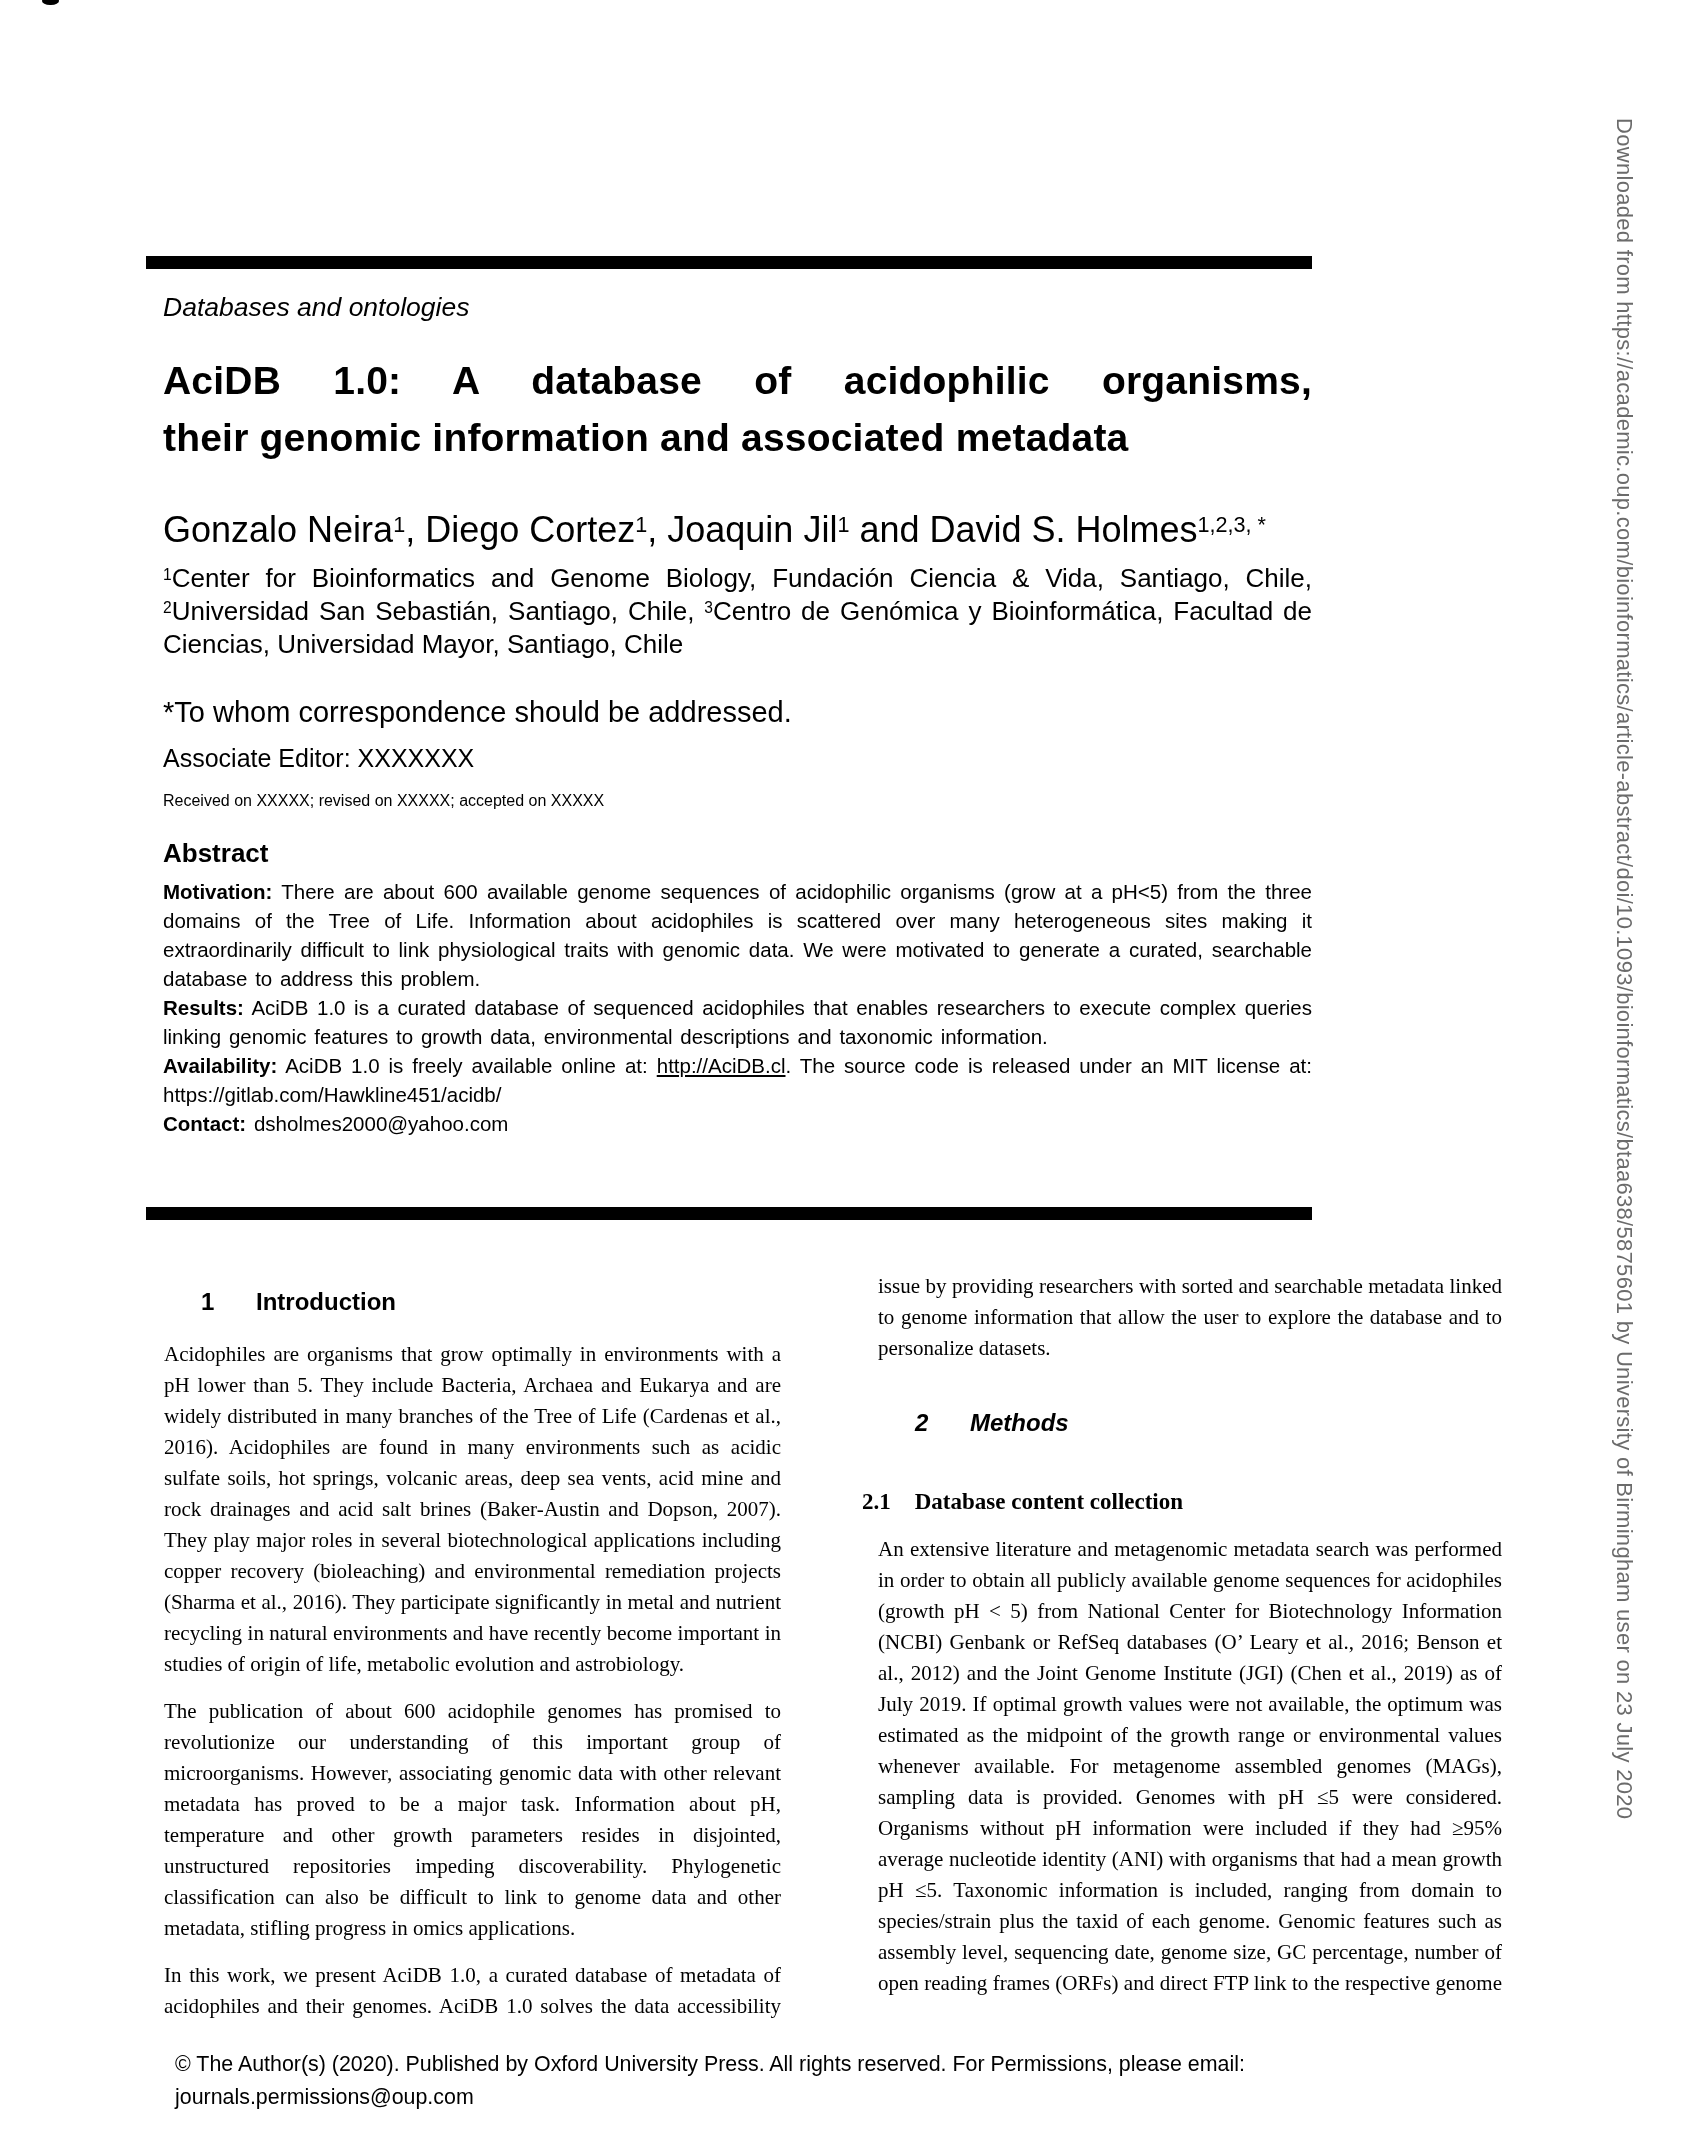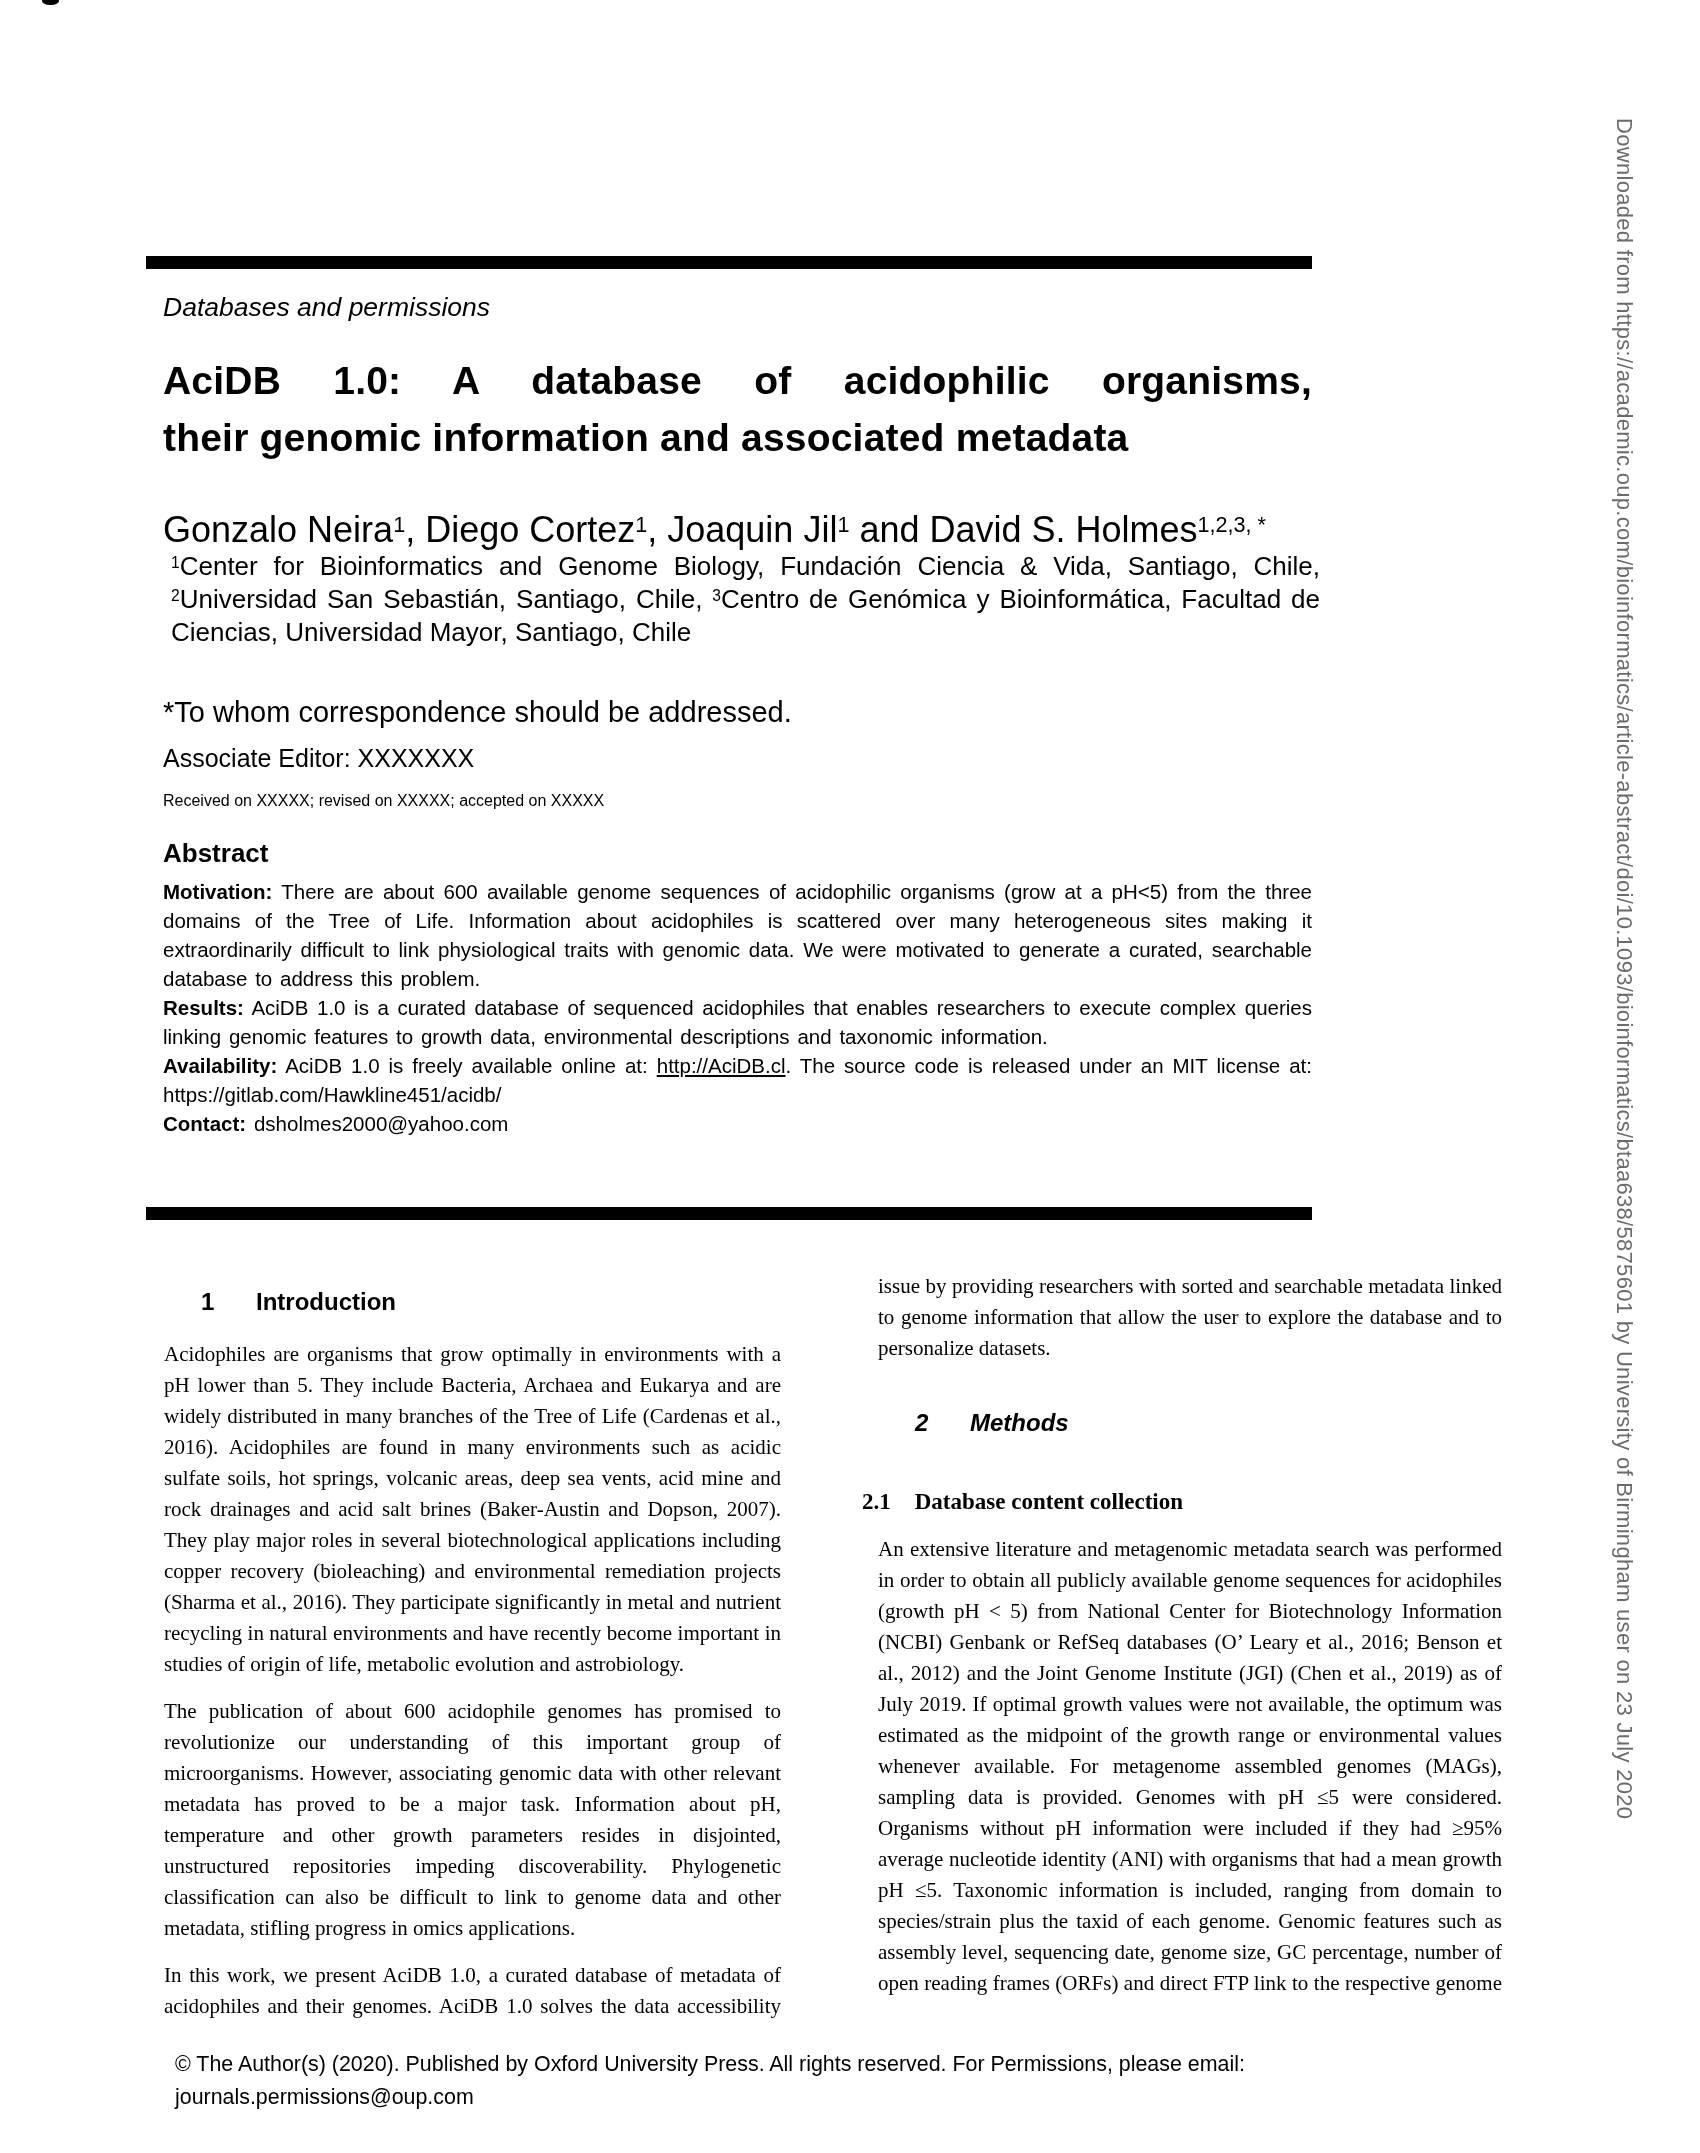--- a/index.html
+++ b/index.html
@@ -17,21 +17,21 @@
   }
   .rule{position:absolute;left:146px;width:1166px;height:13px;background:#000;}
   #rule-top{top:256px;}
   #rule-bottom{top:1207px;}
 
   .category{position:absolute;left:163px;top:292px;font-size:26.5px;font-style:italic;}
   .title{position:absolute;left:163px;top:352px;width:1149px;font-size:39px;font-weight:bold;line-height:57px;letter-spacing:0.2px;}
   .title-l1{text-align:justify;text-align-last:justify;}
   .authors{position:absolute;left:163px;top:509px;font-size:36px;}
   sup{font-size:60%;vertical-align:baseline;position:relative;top:-0.45em;line-height:0;}
-  .affiliations{position:absolute;left:163px;top:550px;width:1149px;font-size:26px;line-height:33px;text-align:justify;margin-left:8px;}
+  .affiliations{position:absolute;left:163px;top:562px;width:1149px;font-size:26px;line-height:33px;text-align:justify;}
   .correspondence{position:absolute;left:163px;top:696px;font-size:29px;}
   .assoc-editor{position:absolute;left:163px;top:744px;font-size:25px;}
   .received{position:absolute;left:163px;top:792px;font-size:16px;}
 
   .abstract-heading{position:absolute;left:163px;top:838px;font-size:26px;font-weight:bold;text-align:right;}
   .abstract{position:absolute;left:163px;top:877px;width:1149px;font-size:20.5px;line-height:29px;text-align:justify;word-spacing:2.1px;}
   .abstract p{margin:0;}
   .rt-b{font-weight:bold;}
   .rt-u{text-decoration:underline;}
 
@@ -70,21 +70,21 @@
 </style>
 </head>
 <body>
 
 <div class="page">
 
   <div class="corner-artifact"></div>
 
   <div class="rule" id="rule-top"></div>
 
-  <div class="category">Databases and permissions</div>
+  <div class="category">Databases and ontologies</div>
 
   <div class="title">
     <div class="title-l1">AciDB 1.0: A database of acidophilic organisms,</div>
     <div class="title-l2">their genomic information and associated metadata</div>
   </div>
 
   <div class="authors"><span>Gonzalo Neira</span><sup>1</sup><span>, Diego Cortez</span><sup>1</sup><span>, Joaquin Jil</span><sup>1</sup><span> and David S. Holmes</span><sup>1,2,3, *</sup></div>
 
   <div class="affiliations"><sup>1</sup><span>Center for Bioinformatics and Genome Biology, Fundación Ciencia &amp; Vida, Santiago, Chile, </span><sup>2</sup><span>Universidad San Sebastián, Santiago, Chile, </span><sup>3</sup><span>Centro de Genómica y Bioinformática, Facultad de Ciencias, Universidad Mayor, Santiago, Chile</span></div>
 

